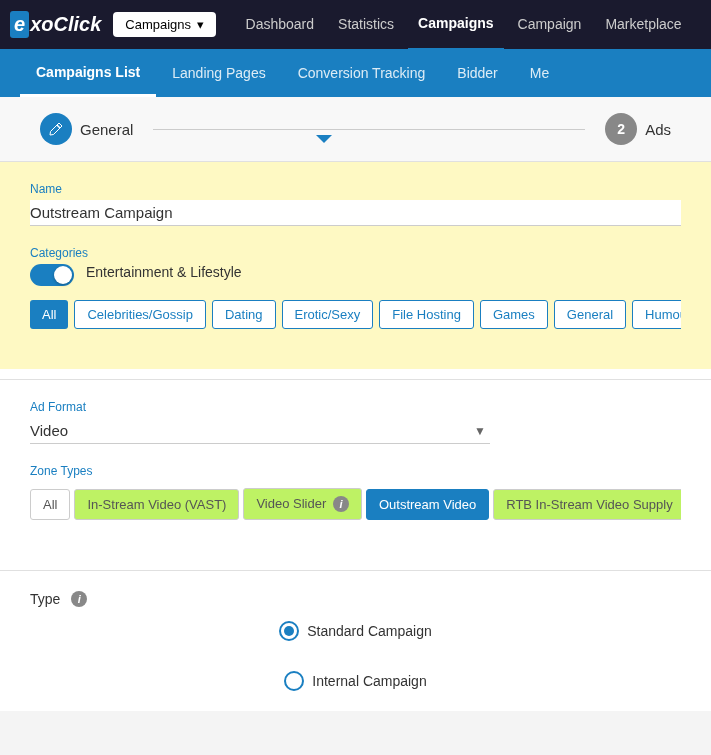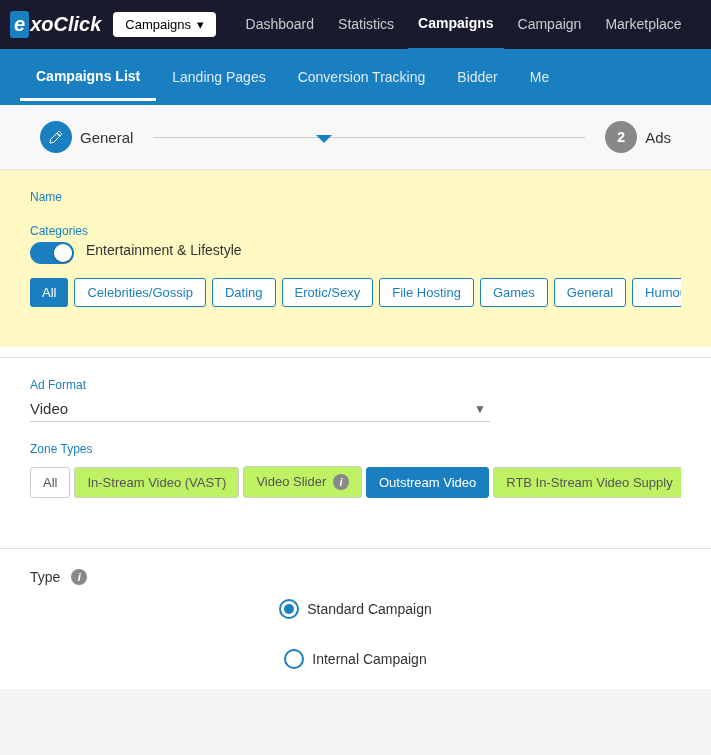--- a/index.html
+++ b/index.html
@@ -59,21 +59,21 @@
       color: white;
       font-weight: bold;
       border-bottom: 3px solid #1a7fc1;
     }
 
     
     .sub-nav {
       background: #1a7fc1;
       display: flex;
       align-items: center;
-      height: 56px;
+      height: 48px;
       padding: 0 20px;
       gap: 0;
     }
     .sub-nav-link {
       color: rgba(255,255,255,0.85);
       text-decoration: none;
       padding: 0 16px;
       line-height: 44px;
       font-size: 14px;
       cursor: pointer;
@@ -406,20 +406,21 @@
     <div class="step">
       <div class="step-circle inactive">2</div>
       <span class="step-label">Ads</span>
     </div>
   </div>
 
   <div class="form-area">
 
     <div class="field-group">
       <label class="field-label">Name</label>
+      <input class="field-input" type="text" value="Outstream Campaign" style="">
     </div>
 
     <div class="field-group">
       <label class="field-label">Categories</label>
 
       <div class="toggle-row">
         <label class="toggle-switch">
 
           <div class="toggle-track"></div>
           <div class="toggle-thumb"></div>

